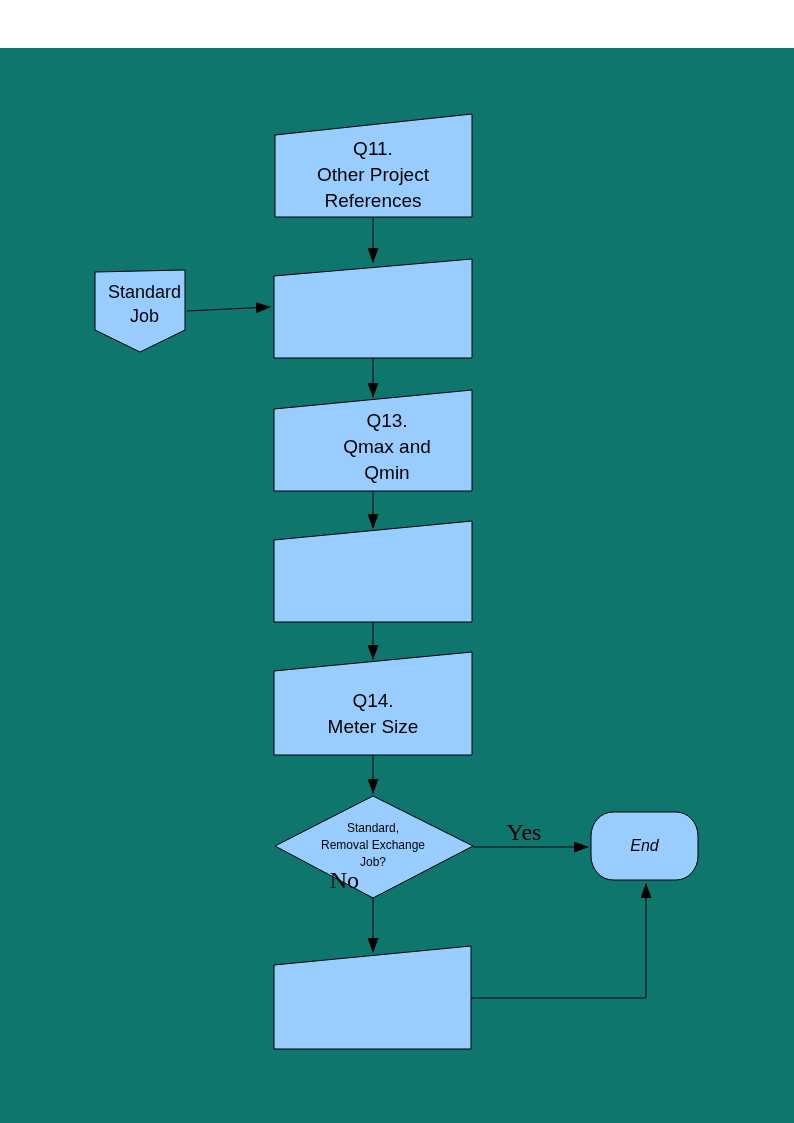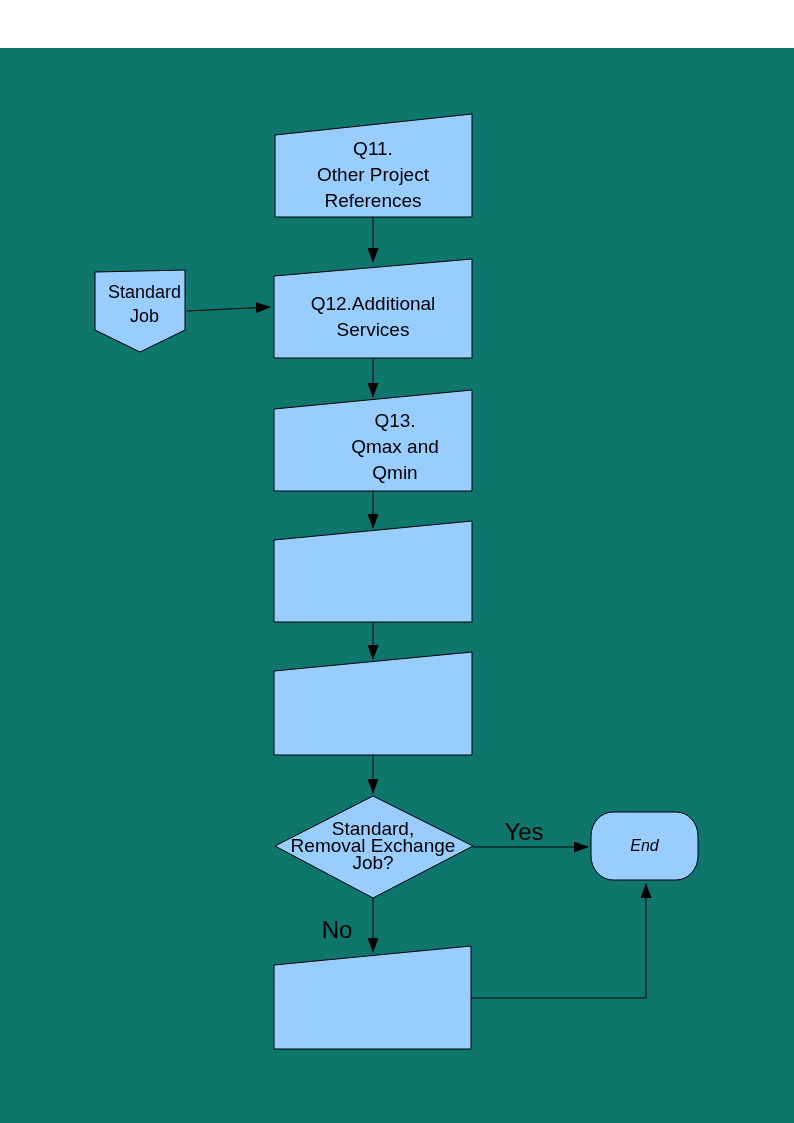--- a/index.html
+++ b/index.html
@@ -38,35 +38,36 @@
   }
   .proc-label {
     font-size: 19px;
     line-height: 26px;
   }
   .offpage-label {
     font-size: 18px;
     line-height: 24px;
   }
   .decision-label {
-    font-size: 19px;
+    font-size: 12px;
     line-height: 17px;
   }
   .end-label {
     font-size: 16px;
     line-height: 24px;
     font-style: italic;
   }
   .edge-label {
     position: absolute;
     text-align: center;
     font-size: 24px;
     line-height: 26px;
     color: #000000;
     white-space: nowrap;
+    font-family: Liberation Serif, serif;
   }
 </style>
 </head>
 <body>
 
 <div id="page">
 
   <svg id="diagram-svg" width="794" height="1123" viewBox="0 0 794 1123">
     <defs>
       <marker id="arrowhead" markerUnits="userSpaceOnUse" markerWidth="15" markerHeight="11" refX="14" refY="5.5" orient="auto">
@@ -95,33 +96,33 @@
     <path class="node-shape" d="M274,917 L471,898 L471,1001 L274,1001 Z" fill="#99CCFF"></path>
   </svg>
 
   <div class="node-label proc-label" style="left:274px; top:88px; width:198px;">Q11.
 Other Project
 References</div>
 
   <div class="node-label offpage-label" style="left:95px; top:232px; width:99px;">Standard
 Job</div>
 
-  <div class="node-label proc-label" style="left:274px; top:243px; width:198px;">Q12.Additional
-Services</div>
 
-  <div class="node-label proc-label" style="left:276px; top:360px; width:238px;">Q13.
+  <div class="node-label proc-label" style="left:268px; top:360px; width:238px;">Q13.
 Qmax and
 Qmin</div>
 
 
+  <div class="node-label proc-label" style="left:274px; top:640px; width:198px;">Q14.
+Meter Size</div>
 
   <div class="node-label decision-label" style="left:283px; top:772px; width:180px;">Standard,
 Removal Exchange
 Job?</div>
 
   <div class="node-label end-label" style="left:591px; top:786px; width:107px;">End</div>
 
 
   <div class="edge-label" style="left:494px; top:771px; width:60px;">Yes</div>
 
-  <div class="edge-label" style="left:315px; top:869px; width:44px;">No</div>
+  <div class="edge-label" style="left:315px; top:819px; width:44px;text-align:right;">No</div>
 
 </div>
 
 </body></html>

